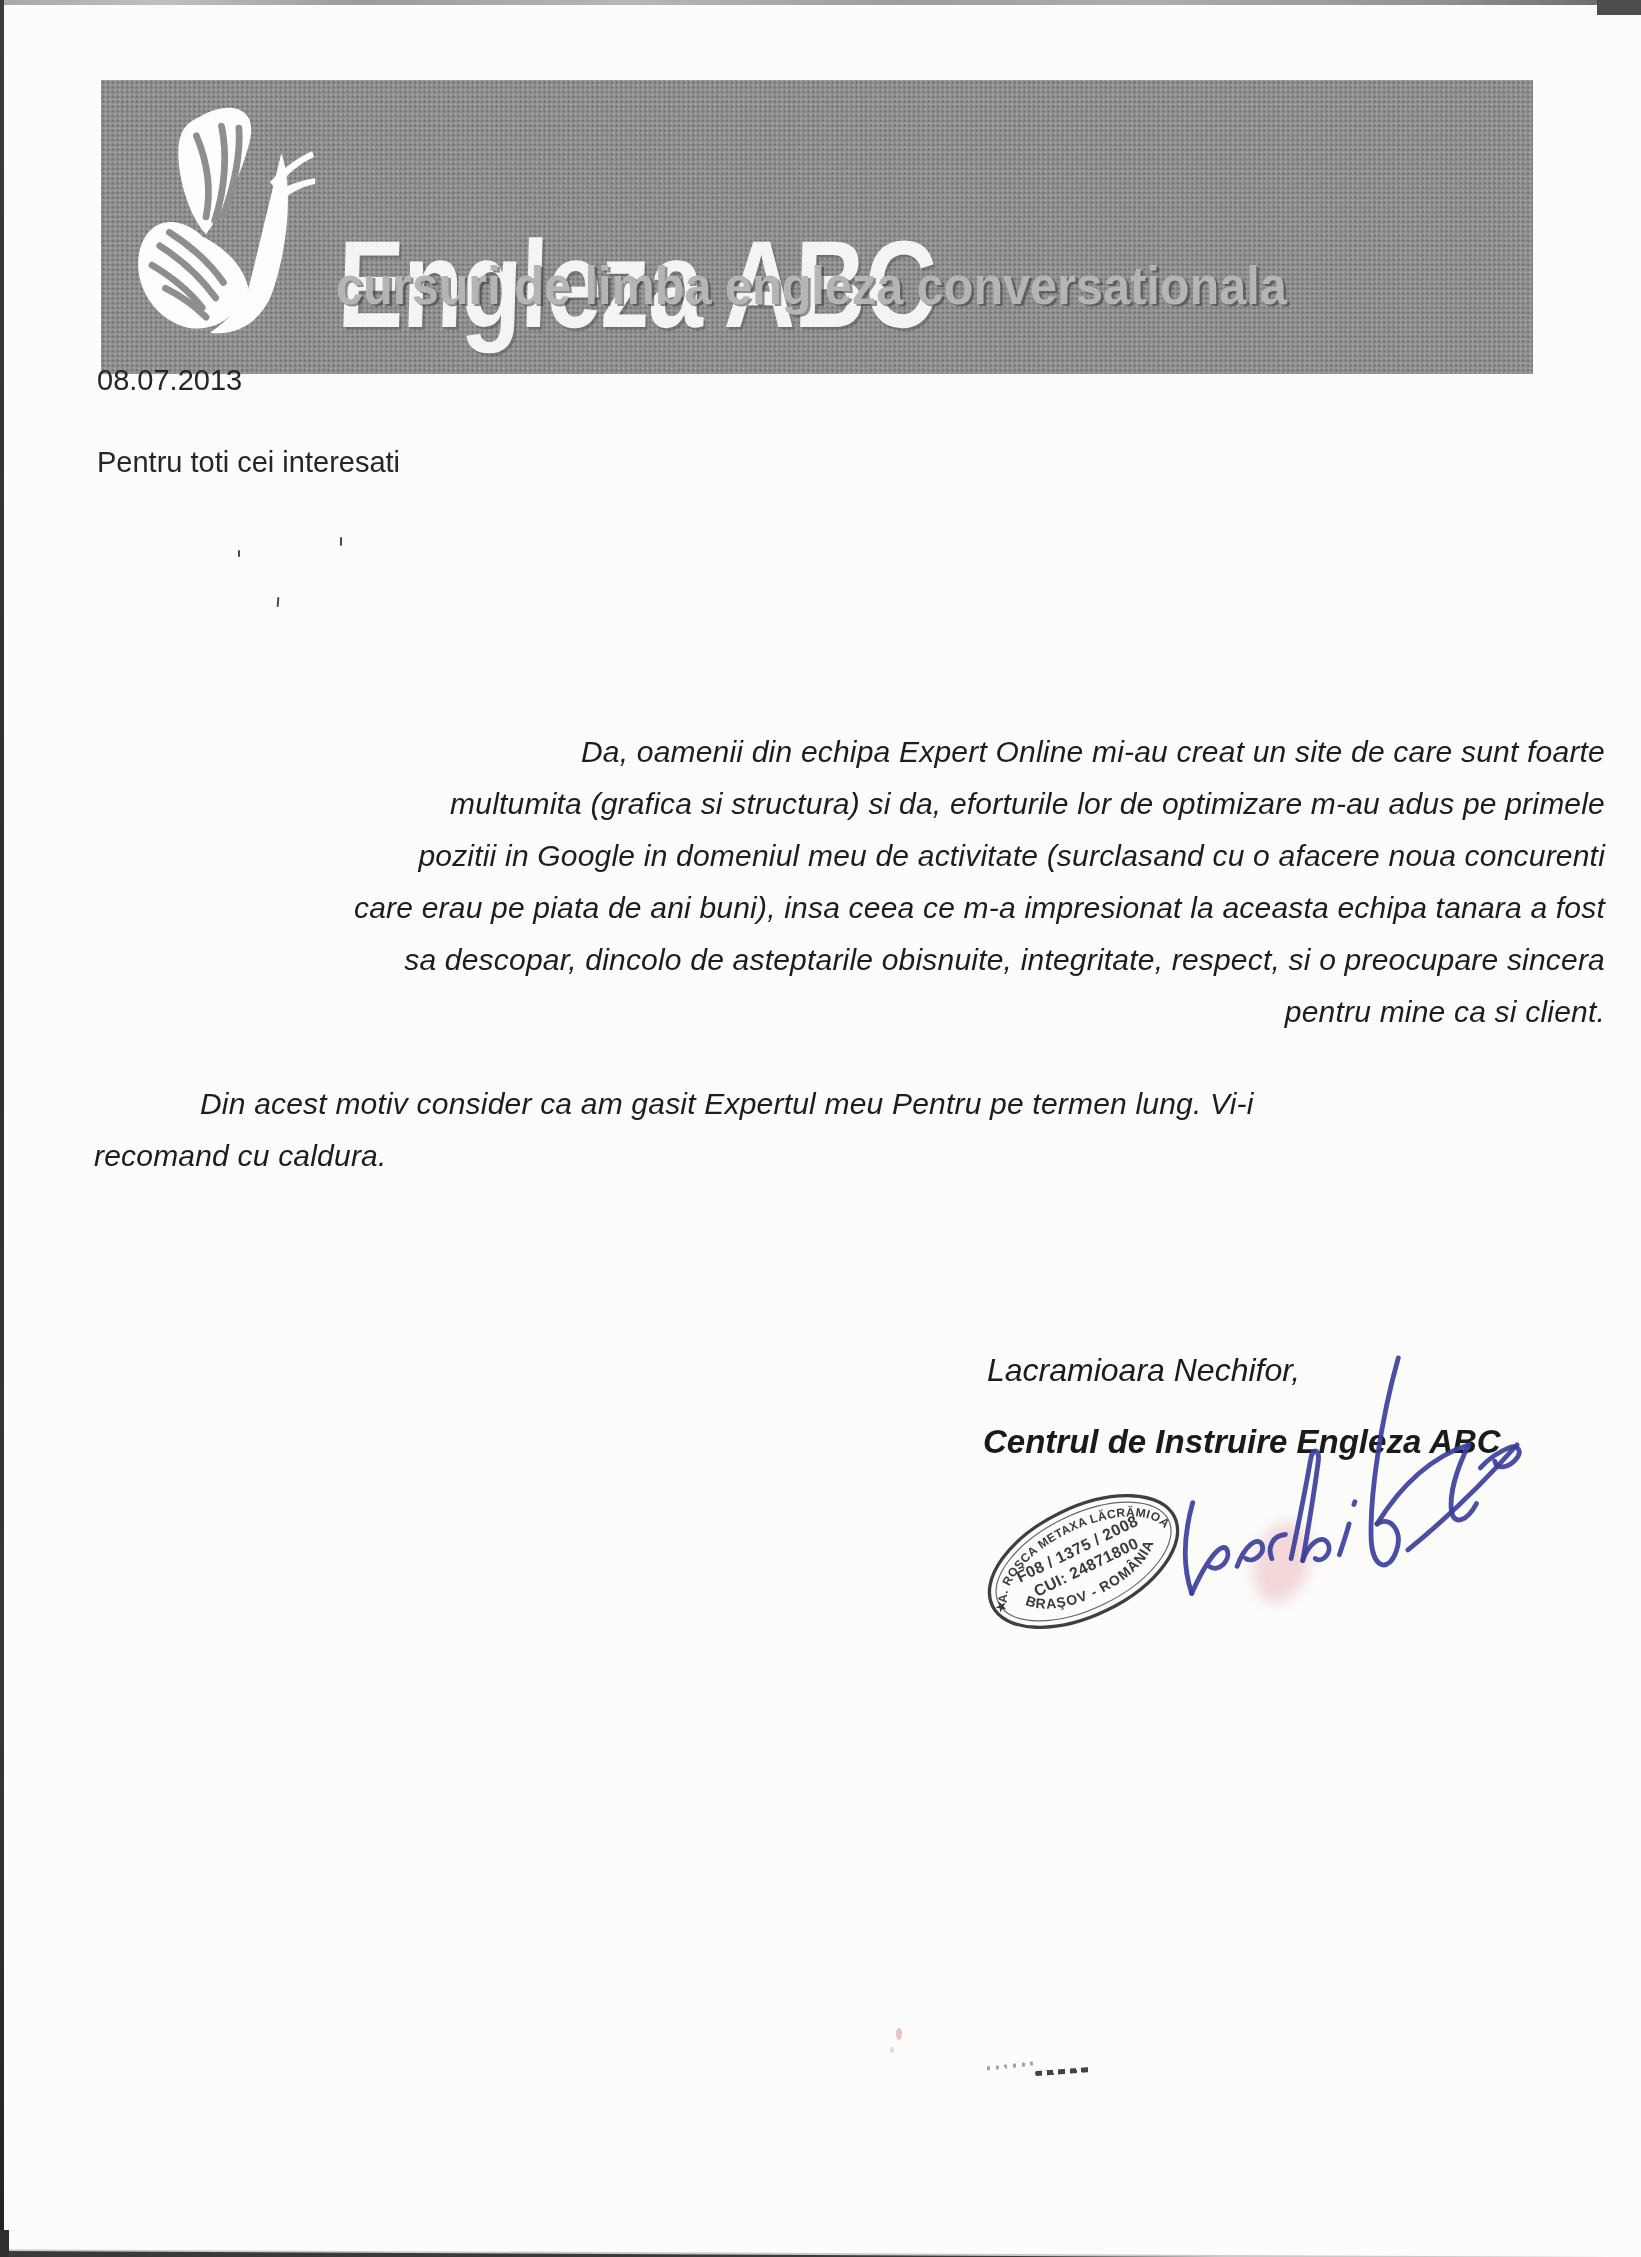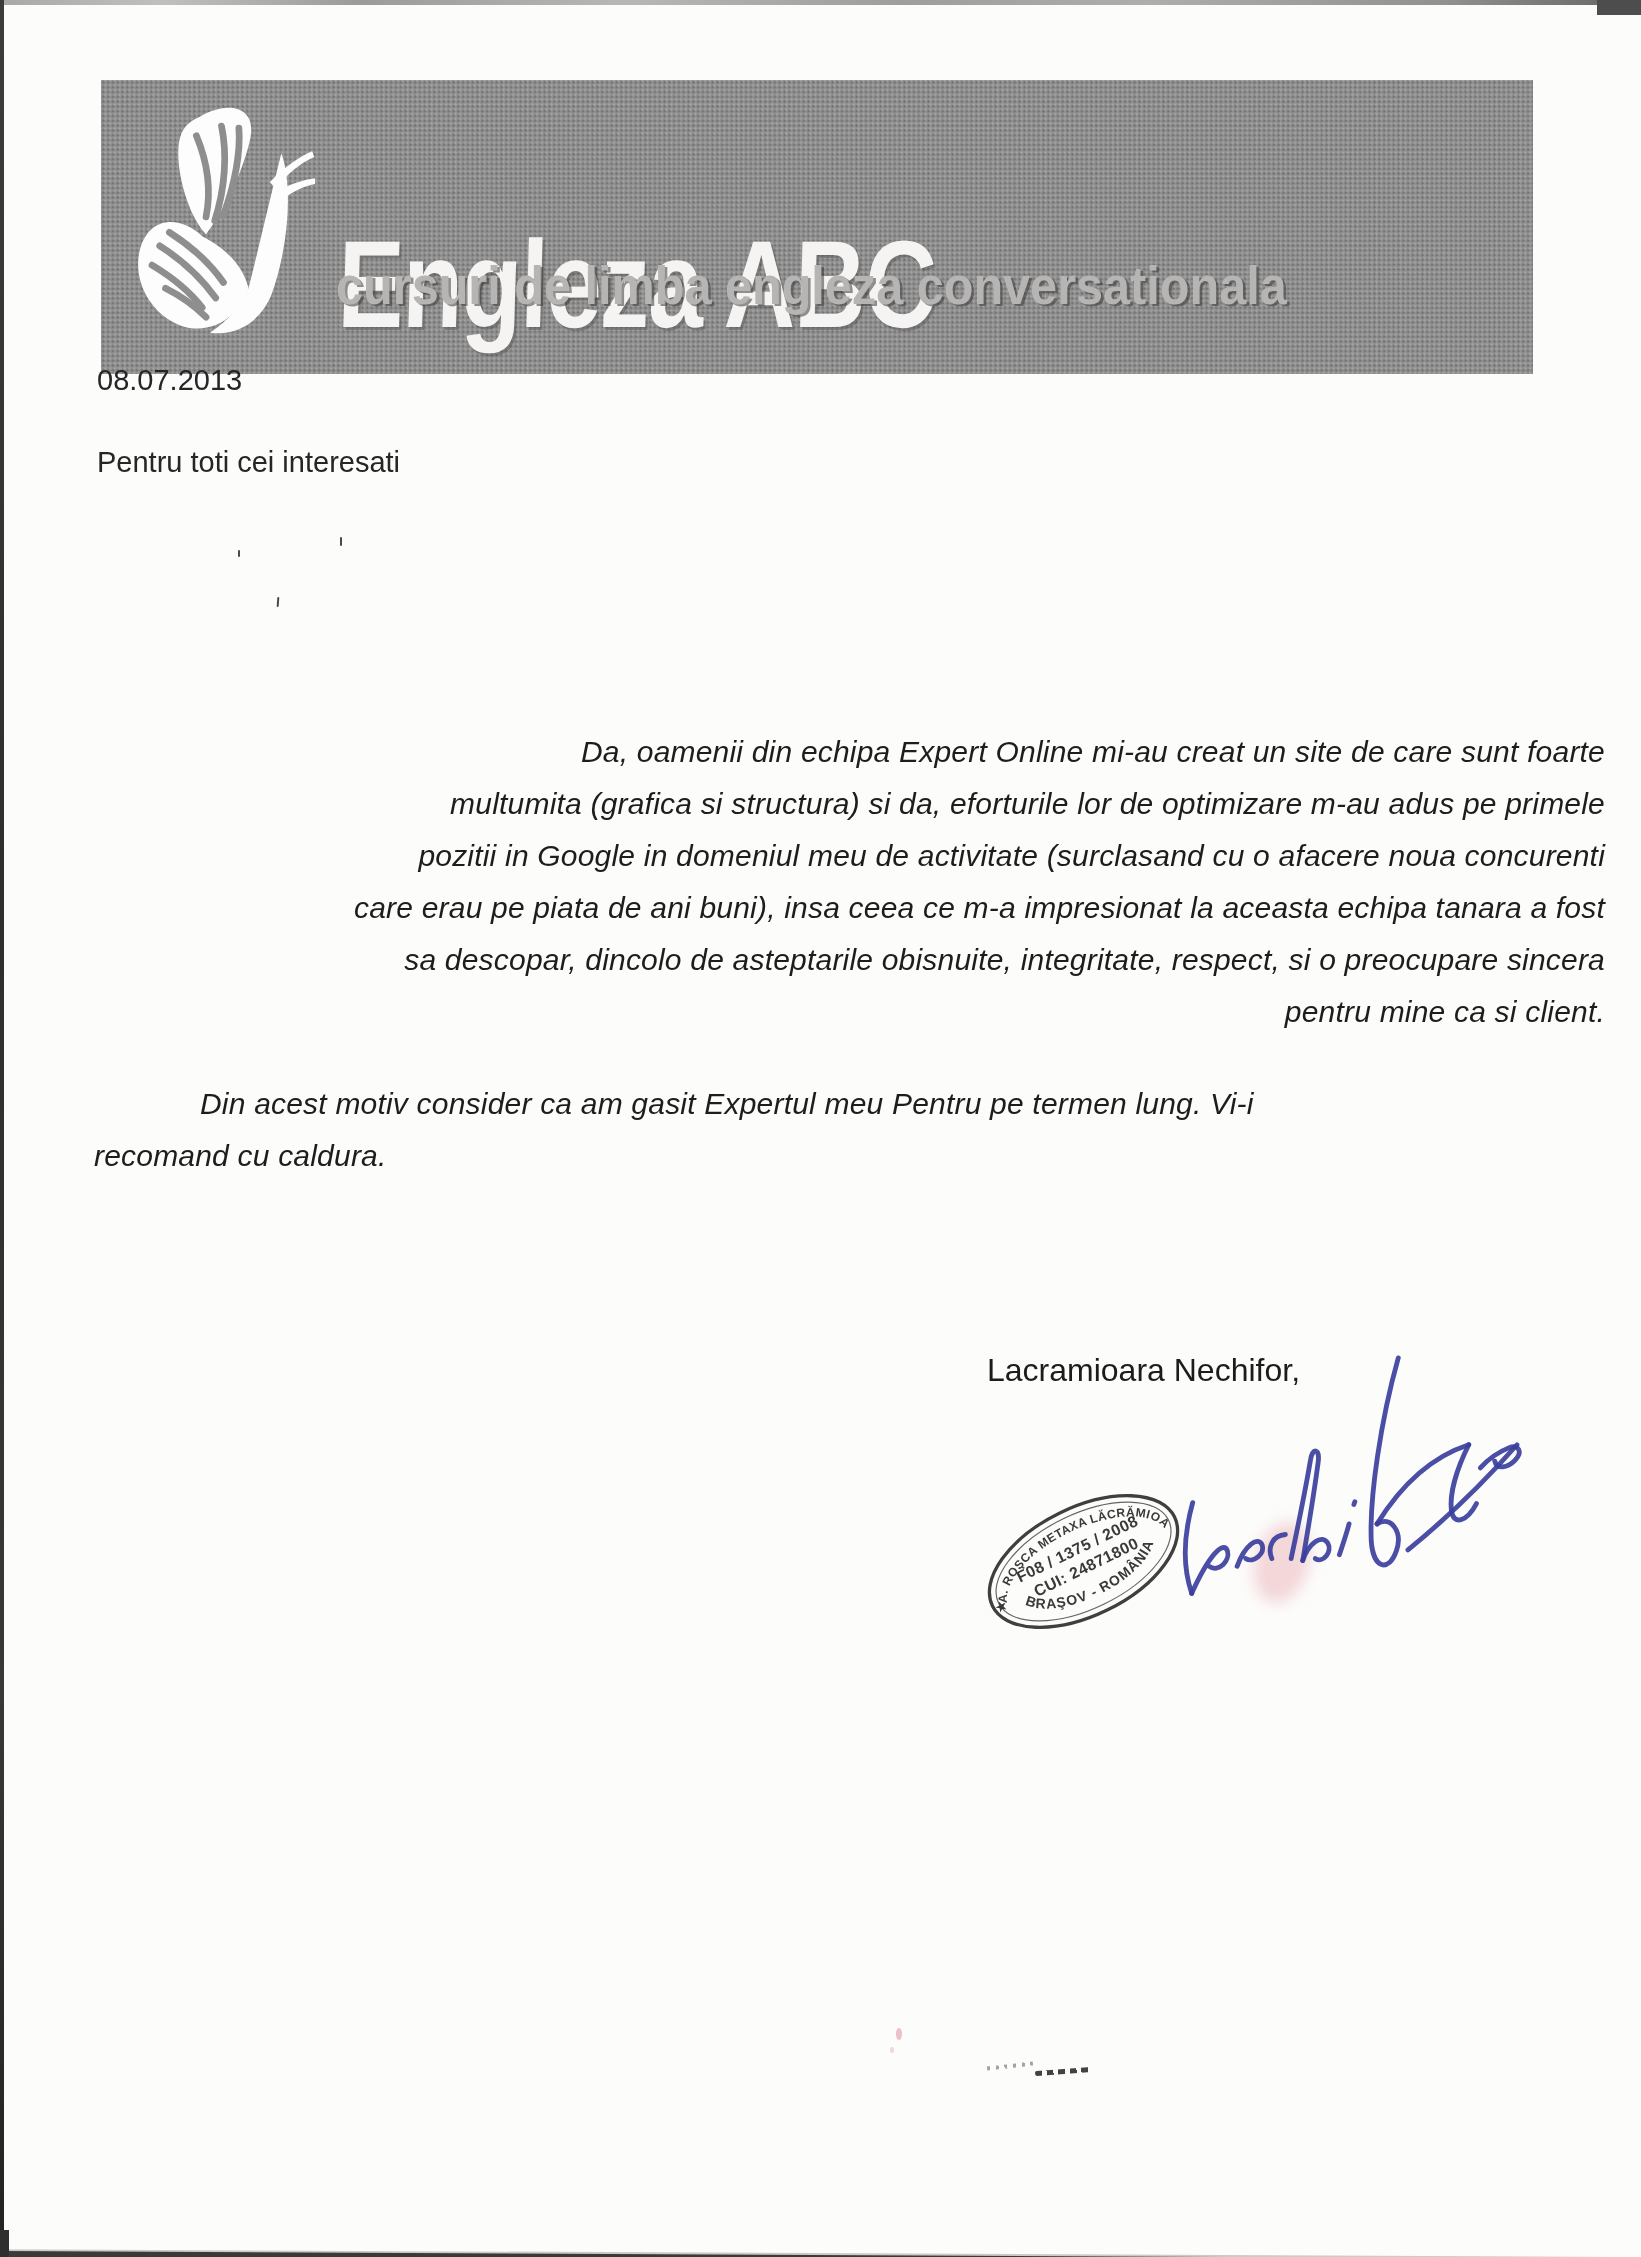--- a/index.html
+++ b/index.html
@@ -68,21 +68,21 @@
   .salutation{position:absolute;left:97px;top:446px;font-size:29px;color:#262626;}
   .para{
     position:absolute;left:94px;width:1511px;margin:0;
     font-size:30px;font-style:italic;line-height:52px;color:#1d1d1d;
     white-space:pre;text-indent:106px;letter-spacing:0.2px;
   }
   .p1{top:726px;text-align:right;}
   .p2{top:1078px;}
 
   
-  .sig-name{position:absolute;left:987px;top:1352px;font-size:32px;color:#1c1c1c;white-space:nowrap;text-align:right;}
+  .sig-name{position:absolute;left:987px;top:1352px;font-size:32px;font-style:italic;color:#1c1c1c;white-space:nowrap;text-align:right;}
   .sig-org{position:absolute;left:983px;top:1423px;font-size:33px;font-style:italic;font-weight:bold;color:#1a1a1a;white-space:nowrap;}
 
   
   .stamp{position:absolute;left:958px;top:1465px;}
   .stamp text{font-family:"Liberation Sans",sans-serif;font-weight:bold;fill:#3a3a3a;}
   .handsig{position:absolute;left:1101px;top:1352px;}
   .handsig path{fill:none;stroke:#3b3f9c;stroke-width:5;stroke-linecap:round;stroke-linejoin:round;opacity:.92;}
 </style>
 </head>
 <body>
@@ -130,20 +130,21 @@
   <p class="para p1">Da, oamenii din echipa Expert Online mi-au creat un site de care sunt foarte
 multumita (grafica si structura) si da, eforturile lor de optimizare m-au adus pe primele
 pozitii in Google in domeniul meu de activitate (surclasand cu o afacere noua concurenti
 care erau pe piata de ani buni), insa ceea ce m-a impresionat la aceasta echipa tanara a fost
 sa descopar, dincolo de asteptarile obisnuite, integritate, respect, si o preocupare sincera
 pentru mine ca si client.</p>
   <p class="para p2">Din acest motiv consider ca am gasit Expertul meu Pentru pe termen lung. Vi-i
 recomand cu caldura.</p>
 
   <div class="sig-name">Lacramioara Nechifor,</div>
+  <div class="sig-org">Centrul de Instruire Engleza ABC</div>
 
   <svg class="stamp" width="251" height="193" viewBox="0 0 260 200" aria-hidden="true">
     <defs>
       <path id="stamp-top-arc" d="M 40 104 A 91 44 0 0 1 220 104"></path>
       <path id="stamp-bottom-arc" d="M 54 110 A 78 36 0 0 0 206 110"></path>
     </defs>
     <g transform="rotate(-26 130 100)">
       <ellipse cx="130" cy="100" rx="105" ry="56" fill="none" stroke="#3f3f3f" stroke-width="3.4"></ellipse>
       <ellipse cx="130" cy="100" rx="98" ry="49" fill="none" stroke="#3f3f3f" stroke-width="1.2" opacity=".8"></ellipse>
       <text x="27" y="109" font-size="13">★</text>

